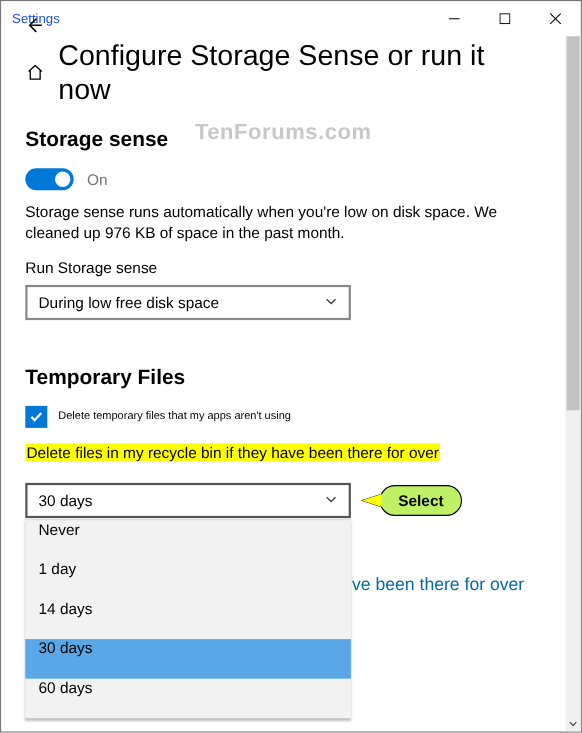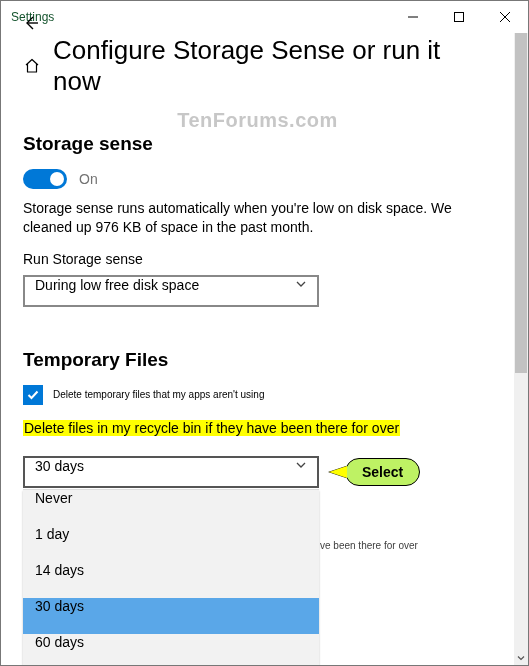--- a/index.html
+++ b/index.html
@@ -12,21 +12,21 @@
     position: relative;
   }
 
   
   .titlebar {
     display: flex;
     align-items: center;
     height: 32px;
     padding-left: 10px;
     font-size: 12px;
-    color: #14532d;
+    color: #1d4ed8;
   }
   .titlebar-caption { flex: 0 0 auto; }
   .titlebar-spacer { flex: 1; }
   .win-btn {
     width: 46px;
     height: 32px;
     display: flex;
     align-items: center;
     justify-content: center;
     color: #000;
@@ -111,21 +111,21 @@
     pointer-events: none;
     font-family: "Segoe UI", Arial, sans-serif;
     text-shadow: 0 1px 0 rgba(255,255,255,0.5);
     margin-top: 24px;
   }
 
   
   h2.section-title {
     font-size: 19px;
     font-weight: 600;
-    margin-top: 36px;
+    margin-top: 20px;
     margin-bottom: 14px;
   }
 
   
   .toggle-row {
     display: flex;
     align-items: center;
     gap: 12px;
     margin-bottom: 10px;
   }
@@ -158,21 +158,21 @@
     font-size: 14px;
     margin-bottom: 8px;
   }
 
   
   .combo {
     width: 296px;
     height: 32px;
     border: 2px solid #888;
     display: flex;
-    align-items: flex-start;
+    align-items: center;
     justify-content: space-between;
     padding: 0 10px;
     font-size: 14px;
     background: #fff;
     cursor: default;
     position: relative;
   }
   .combo.open { border-color: #555; }
   .combo .chev { color: #444; }
 
@@ -245,22 +245,22 @@
     align-items: flex-start;
     padding: 0 12px;
     font-size: 14px;
     color: #000;
   }
   .dropdown .item.selected { background: #5aa7e8; }
 
   
   .behind-text {
     position: absolute;
-    font-size: 10px;
-    color: #404040;
+    font-size: 16px;
+    color: #0369a1;
     white-space: nowrap;
     z-index: 1;
   }
 
 </style>
 </head>
 <body>
 
 <div class="titlebar">
   <span class="titlebar-caption">Settings</span>

